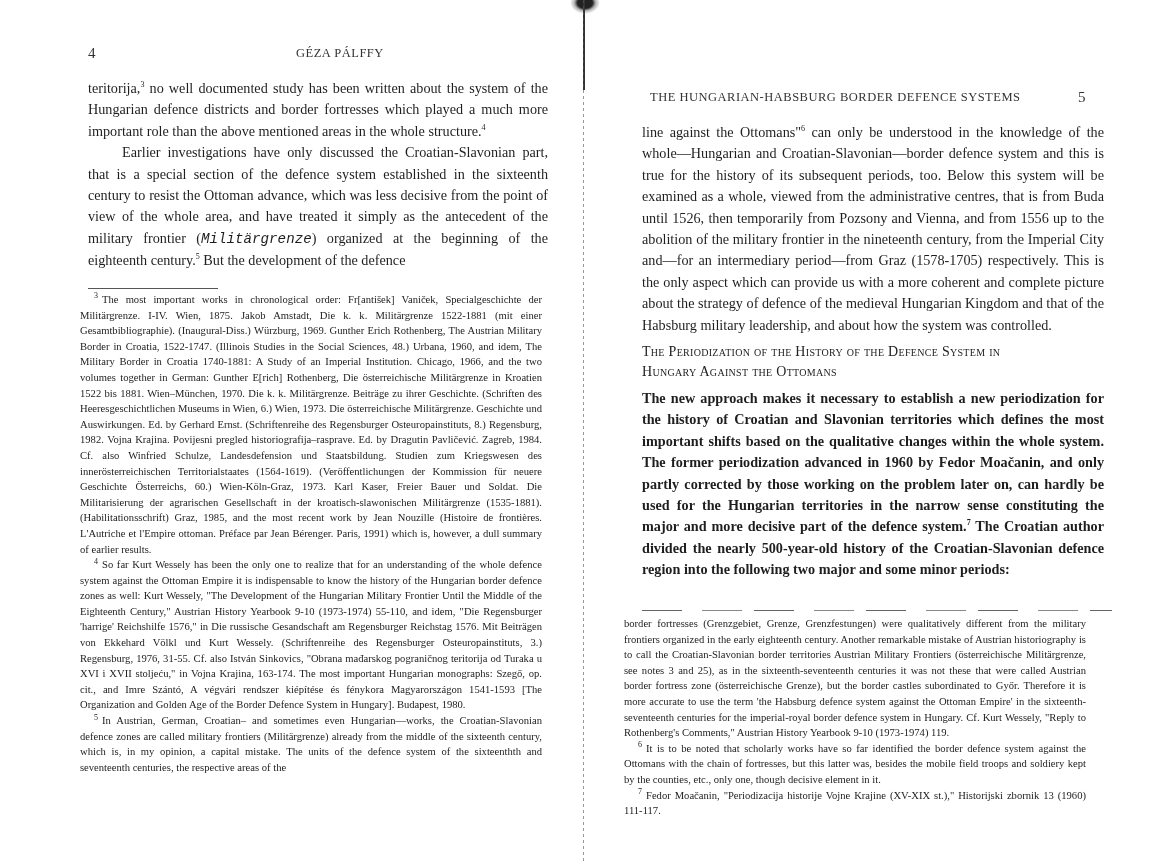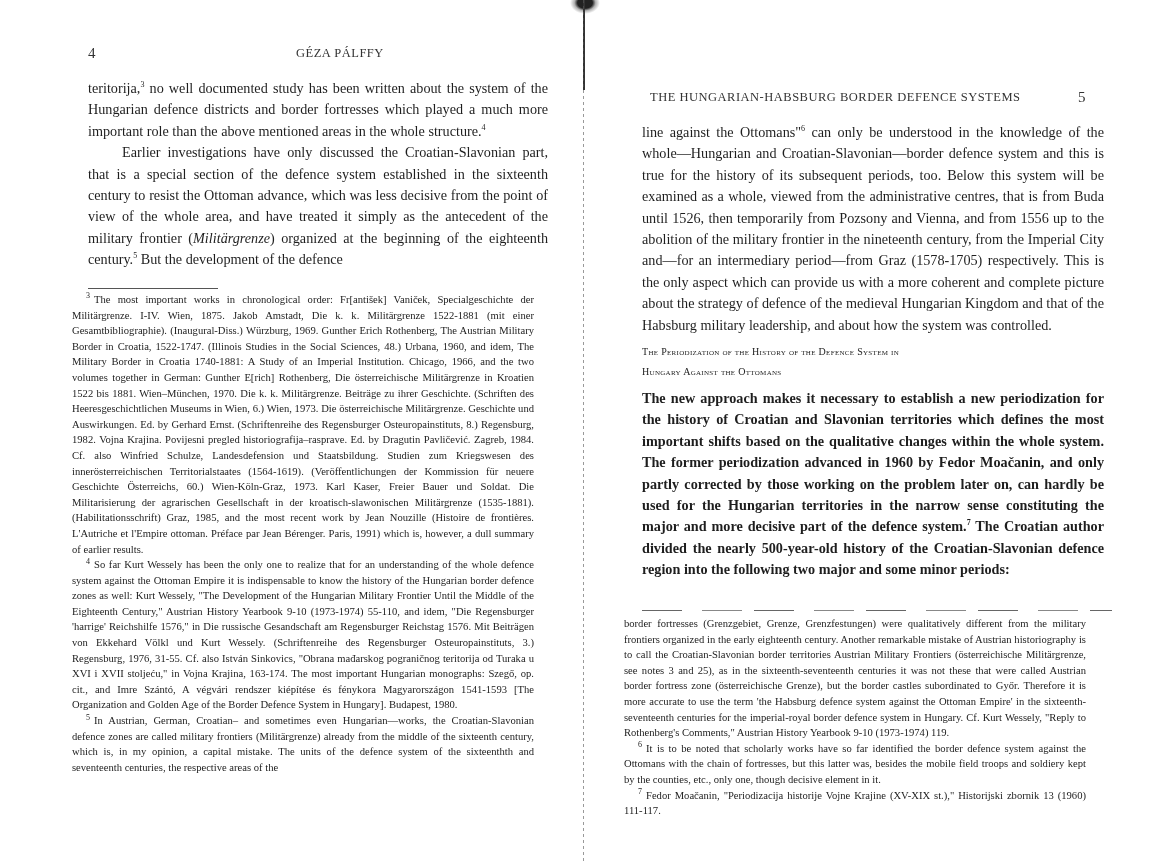--- a/index.html
+++ b/index.html
@@ -39,44 +39,44 @@
     width: 470px;
     background: repeating-linear-gradient(to right, #666 0 40px, transparent 40px 60px, #888 60px 100px, transparent 100px 112px);
   }
   .notes {
     position: absolute; font-size: 10.6px; line-height: 15.6px; text-align: justify; color: #222;
   }
   .notes p { margin: 0; }
   .notes .fn { text-indent: 14px; }
   .notes .fnnum { font-size: 8px; vertical-align: super; line-height: 0; margin-right: 4px; }
   .section-head {
-    position: absolute; font-size: 10px; line-height: 20px; letter-spacing: 0.3px; color: #222;
+    position: absolute; font-size: 14px; line-height: 20px; letter-spacing: 0.3px; color: #222;
     font-variant: small-caps;
   }
-  i { font-style: italic; }
+  i { font-style: italic; font-family: Liberation Mono, monospace; }
 </style>
 </head>
 <body>
 
 <div class="gutter-blot"></div>
 <div class="gutter-top"></div>
 <div class="gutter"></div>
 
 <div class="page left">
   <span class="folio" style="left:88px;">4</span>
   <span class="running-head" style="left:260px;margin-left:36px;">GÉZA PÁLFFY</span>
 
   <div class="body-text" style="left:88px; top:78px; width:460px;">
     <p><span>teritorija,</span><sup>3</sup><span> no well documented study has been written about the system of the Hungarian defence districts and border fortresses which played a much more important role than the above mentioned areas in the whole structure.</span><sup>4</sup></p>
     <p class="indent"><span>Earlier investigations have only discussed the Croatian-Slavonian part, that is a special section of the defence system established in the sixteenth century to resist the Ottoman advance, which was less decisive from the point of view of the whole area, and have treated it simply as the antecedent of the military frontier (</span><i>Militärgrenze</i><span>) organized at the beginning of the eighteenth century.</span><sup>5</sup><span> But the development of the defence</span></p>
   </div>
 
   <div class="rule" style="left:88px; top:288px;"></div>
 
-  <div class="notes" style="left:72px; top:292px; width:462px;">
+  <div class="notes" style="left:80px; top:292px; width:462px;">
     <p class="fn"><span class="fnnum">3</span><span>The most important works in chronological order: Fr[antišek] Vaniček, Specialgeschichte der Militärgrenze. I-IV. Wien, 1875. Jakob Amstadt, Die k. k. Militärgrenze 1522-1881 (mit einer Gesamtbibliographie). (Inaugural-Diss.) Würzburg, 1969. Gunther Erich Rothenberg, The Austrian Military Border in Croatia, 1522-1747. (Illinois Studies in the Social Sciences, 48.) Urbana, 1960, and idem, The Military Border in Croatia 1740-1881: A Study of an Imperial Institution. Chicago, 1966, and the two volumes together in German: Gunther E[rich] Rothenberg, Die österreichische Militärgrenze in Kroatien 1522 bis 1881. Wien–München, 1970. Die k. k. Militärgrenze. Beiträge zu ihrer Geschichte. (Schriften des Heeresgeschichtlichen Museums in Wien, 6.) Wien, 1973. Die österreichische Militärgrenze. Geschichte und Auswirkungen. Ed. by Gerhard Ernst. (Schriftenreihe des Regensburger Osteuropainstituts, 8.) Regensburg, 1982. Vojna Krajina. Povijesni pregled historiografija–rasprave. Ed. by Dragutin Pavličević. Zagreb, 1984. Cf. also Winfried Schulze, Landesdefension und Staatsbildung. Studien zum Kriegswesen des innerösterreichischen Territorialstaates (1564-1619). (Veröffentlichungen der Kommission für neuere Geschichte Österreichs, 60.) Wien-Köln-Graz, 1973. Karl Kaser, Freier Bauer und Soldat. Die Militarisierung der agrarischen Gesellschaft in der kroatisch-slawonischen Militärgrenze (1535-1881). (Habilitationsschrift) Graz, 1985, and the most recent work by Jean Nouzille (Histoire de frontières. L'Autriche et l'Empire ottoman. Préface par Jean Bérenger. Paris, 1991) which is, however, a dull summary of earlier results.</span></p>
     <p class="fn"><span class="fnnum">4</span><span>So far Kurt Wessely has been the only one to realize that for an understanding of the whole defence system against the Ottoman Empire it is indispensable to know the history of the Hungarian border defence zones as well: Kurt Wessely, "The Development of the Hungarian Military Frontier Until the Middle of the Eighteenth Century," Austrian History Yearbook 9-10 (1973-1974) 55-110, and idem, "Die Regensburger 'harrige' Reichshilfe 1576," in Die russische Gesandschaft am Regensburger Reichstag 1576. Mit Beiträgen von Ekkehard Völkl und Kurt Wessely. (Schriftenreihe des Regensburger Osteuropainstituts, 3.) Regensburg, 1976, 31-55. Cf. also István Sinkovics, "Obrana mađarskog pograničnog teritorija od Turaka u XVI i XVII stoljeću," in Vojna Krajina, 163-174. The most important Hungarian monographs: Szegő, op. cit., and Imre Szántó, A végvári rendszer kiépítése és fénykora Magyarországon 1541-1593 [The Organization and Golden Age of the Border Defence System in Hungary]. Budapest, 1980.</span></p>
     <p class="fn"><span class="fnnum">5</span><span>In Austrian, German, Croatian– and sometimes even Hungarian—works, the Croatian-Slavonian defence zones are called military frontiers (Militärgrenze) already from the middle of the sixteenth century, which is, in my opinion, a capital mistake. The units of the defence system of the sixteenthth and seventeenth centuries, the respective areas of the</span></p>
   </div>
 </div>
 
 <div class="page right">
   <span class="running-head" style="left:70px;">THE HUNGARIAN-HABSBURG BORDER DEFENCE SYSTEMS</span>
   <span class="folio" style="left:498px;">5</span>
 

